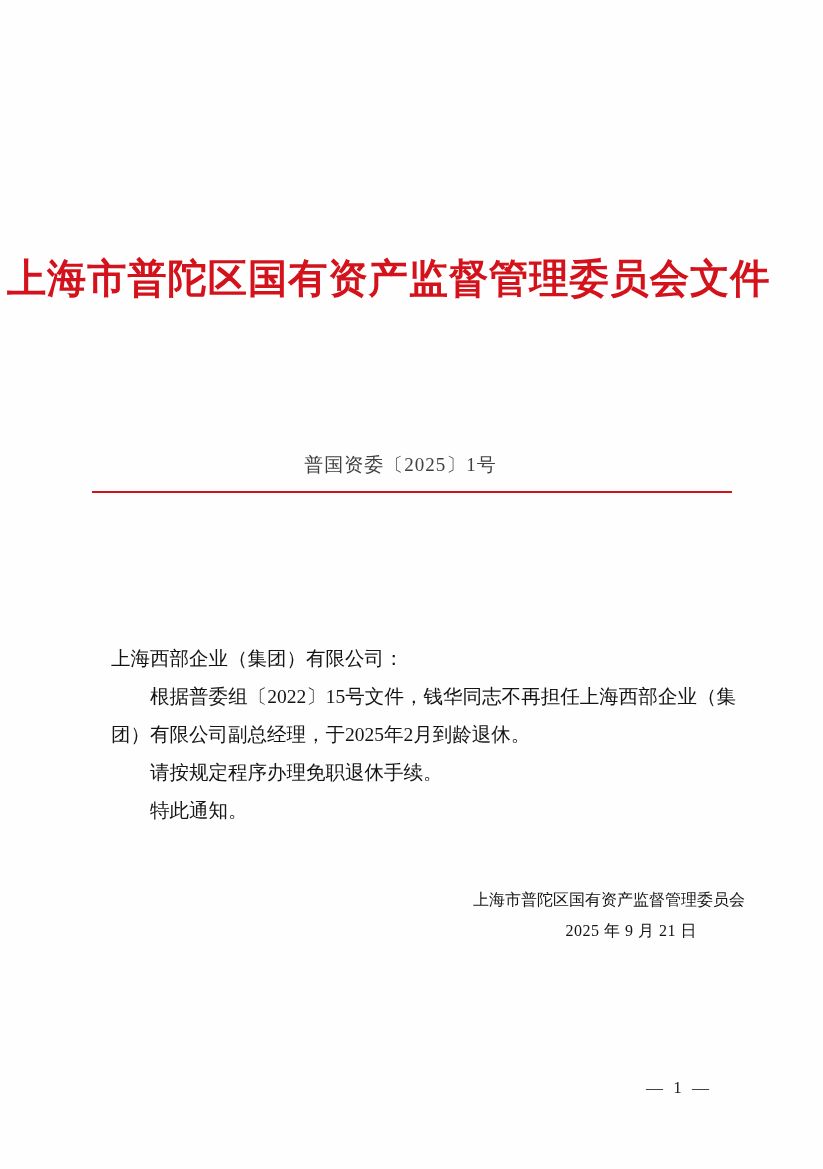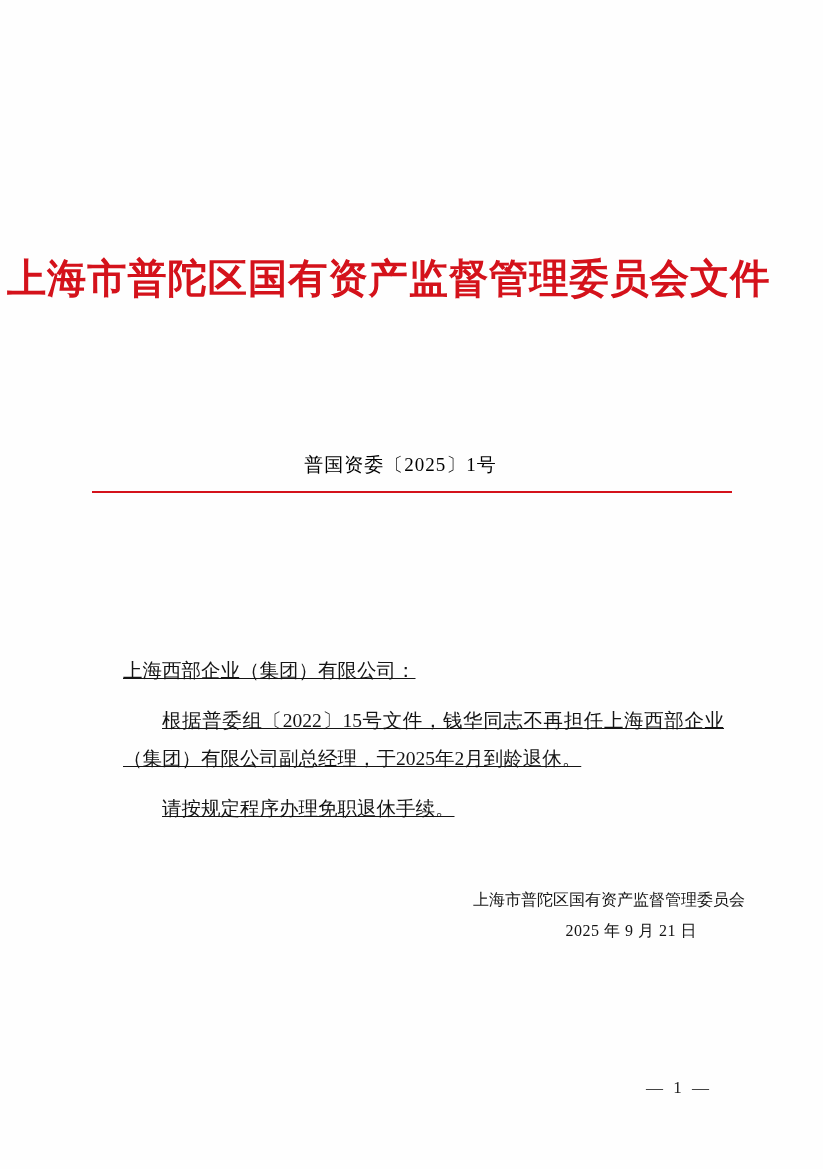--- a/index.html
+++ b/index.html
@@ -44,21 +44,21 @@
 
   
   .doc-number {
     position: absolute;
     top: 452px;
     left: 0;
     width: 801px;
     text-align: center;
     font-size: 19px;
     letter-spacing: 1px;
-    color: #000000;
+    color: #404040;
   }
 
   
   .red-rule {
     position: absolute;
     top: 491px;
     left: 92px;
     width: 640px;
     height: 2px;
     background: #d4121b;
@@ -82,22 +82,21 @@
     position: absolute;
     top: 640px;
     left: 111px;
     width: 625px;
     font-size: 19.5px;
     line-height: 1.95;
     color: #141414;
     text-align: justify;
   }
   .body-block p {
-    margin: 12px;
-    text-decoration: underline;
+    margin: 0;
   }
   .indent2 {
     text-indent: 2em;
   }
 
   
   .signature {
     position: absolute;
     top: 884px;
     left: 111px;
@@ -144,20 +143,21 @@
 
   <div class="doc-number">普国资委〔2025〕1号</div>
 
   <div class="red-rule"></div>
 
 
   <div class="body-block">
     <p>上海西部企业（集团）有限公司：</p>
     <p class="indent2">根据普委组〔2022〕15号文件，钱华同志不再担任上海西部企业（集团）有限公司副总经理，于2025年2月到龄退休。</p>
     <p class="indent2">请按规定程序办理免职退休手续。</p>
+    <p class="indent2">特此通知。</p>
   </div>
 
   <div class="signature">
     <span class="org">上海市普陀区国有资产监督管理委员会</span>
     <span class="date">2025 年 9 月 21 日</span>
   </div>
 
   <div class="footer">
     <span class="pnum">— 1 —</span>
   </div>

